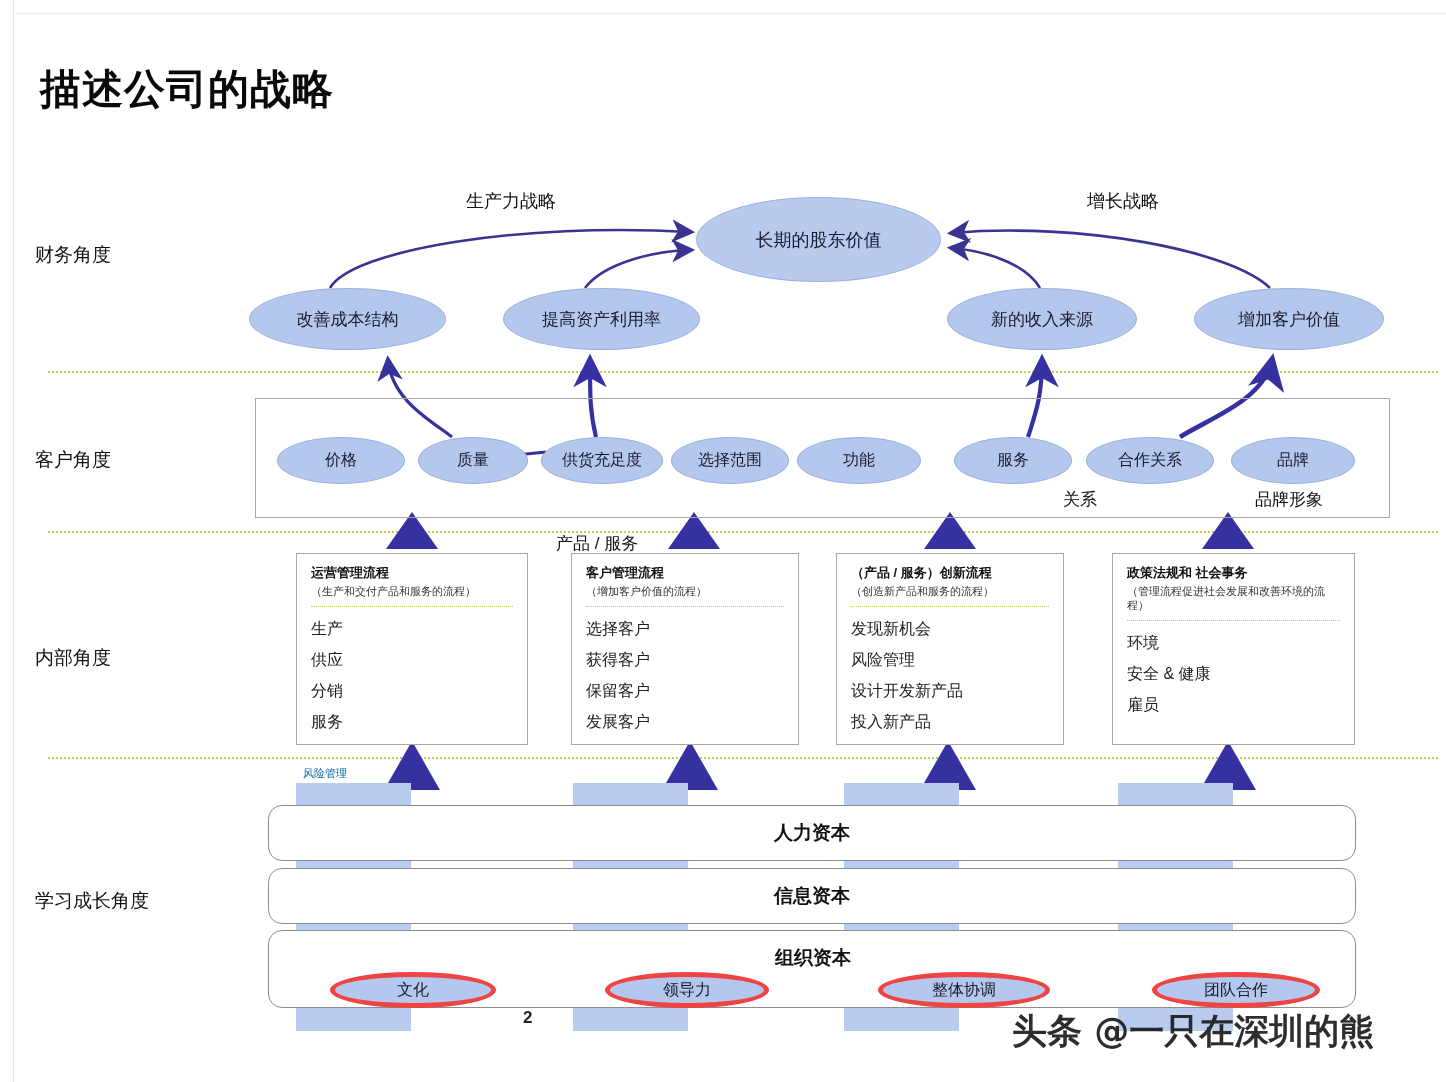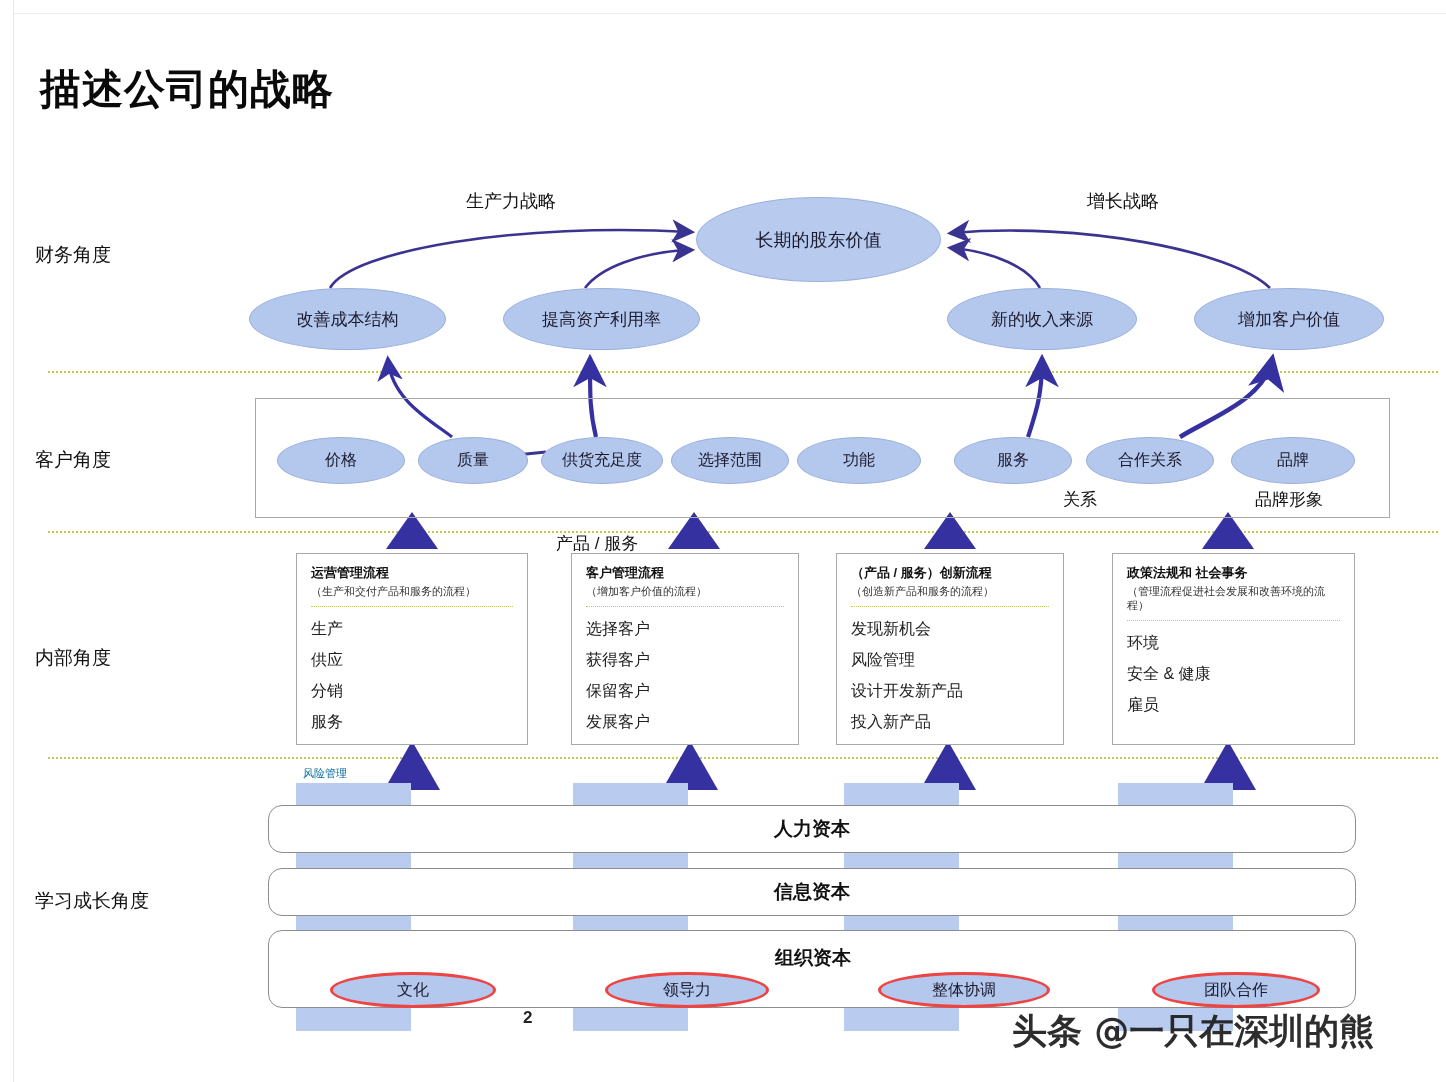--- a/index.html
+++ b/index.html
@@ -104,33 +104,33 @@
   #risk-label {
     position: absolute; left: 303px; top: 766px; font-size: 11px; color: #0369a1;
   }
 
   
   .vbar {
     position: absolute; width: 115px; background: #b9cbee;
   }
   
   .cap-box {
-    position: absolute; left: 268px; width: 1088px; height: 48px;
+    position: absolute; left: 268px; width: 1088px; height: 56px;
     border: 1px solid #8d8d8d; border-radius: 14px; background: #ffffff;
     display: flex; align-items: center; justify-content: center;
   }
   .cap-title { font-size: 19px; font-weight: 700; color: #111; }
   #cap1 { top: 805px; }
   #cap2 { top: 868px; }
   #cap3 { top: 930px; height: 78px; display: block; }
   #cap3 .cap-title { position: absolute; left: 0; top: 14px; width: 1088px; text-align: center; }
 
   .org-ell {
     position: absolute; top: 972px; height: 36px;
-    background: #b4c7ec; border: 3px solid #ef4444; border-radius: 50%;
+    background: #b4c7ec; border: 5px solid #ef4444; border-radius: 50%;
     display: flex; align-items: center; justify-content: center;
     font-size: 16px; color: #1b1b30; white-space: nowrap;
   }
 
   
   #pagenum {
     position: absolute; left: 523px; top: 1008px;
     font-size: 17px; font-weight: 700; color: #222;
   }
 

